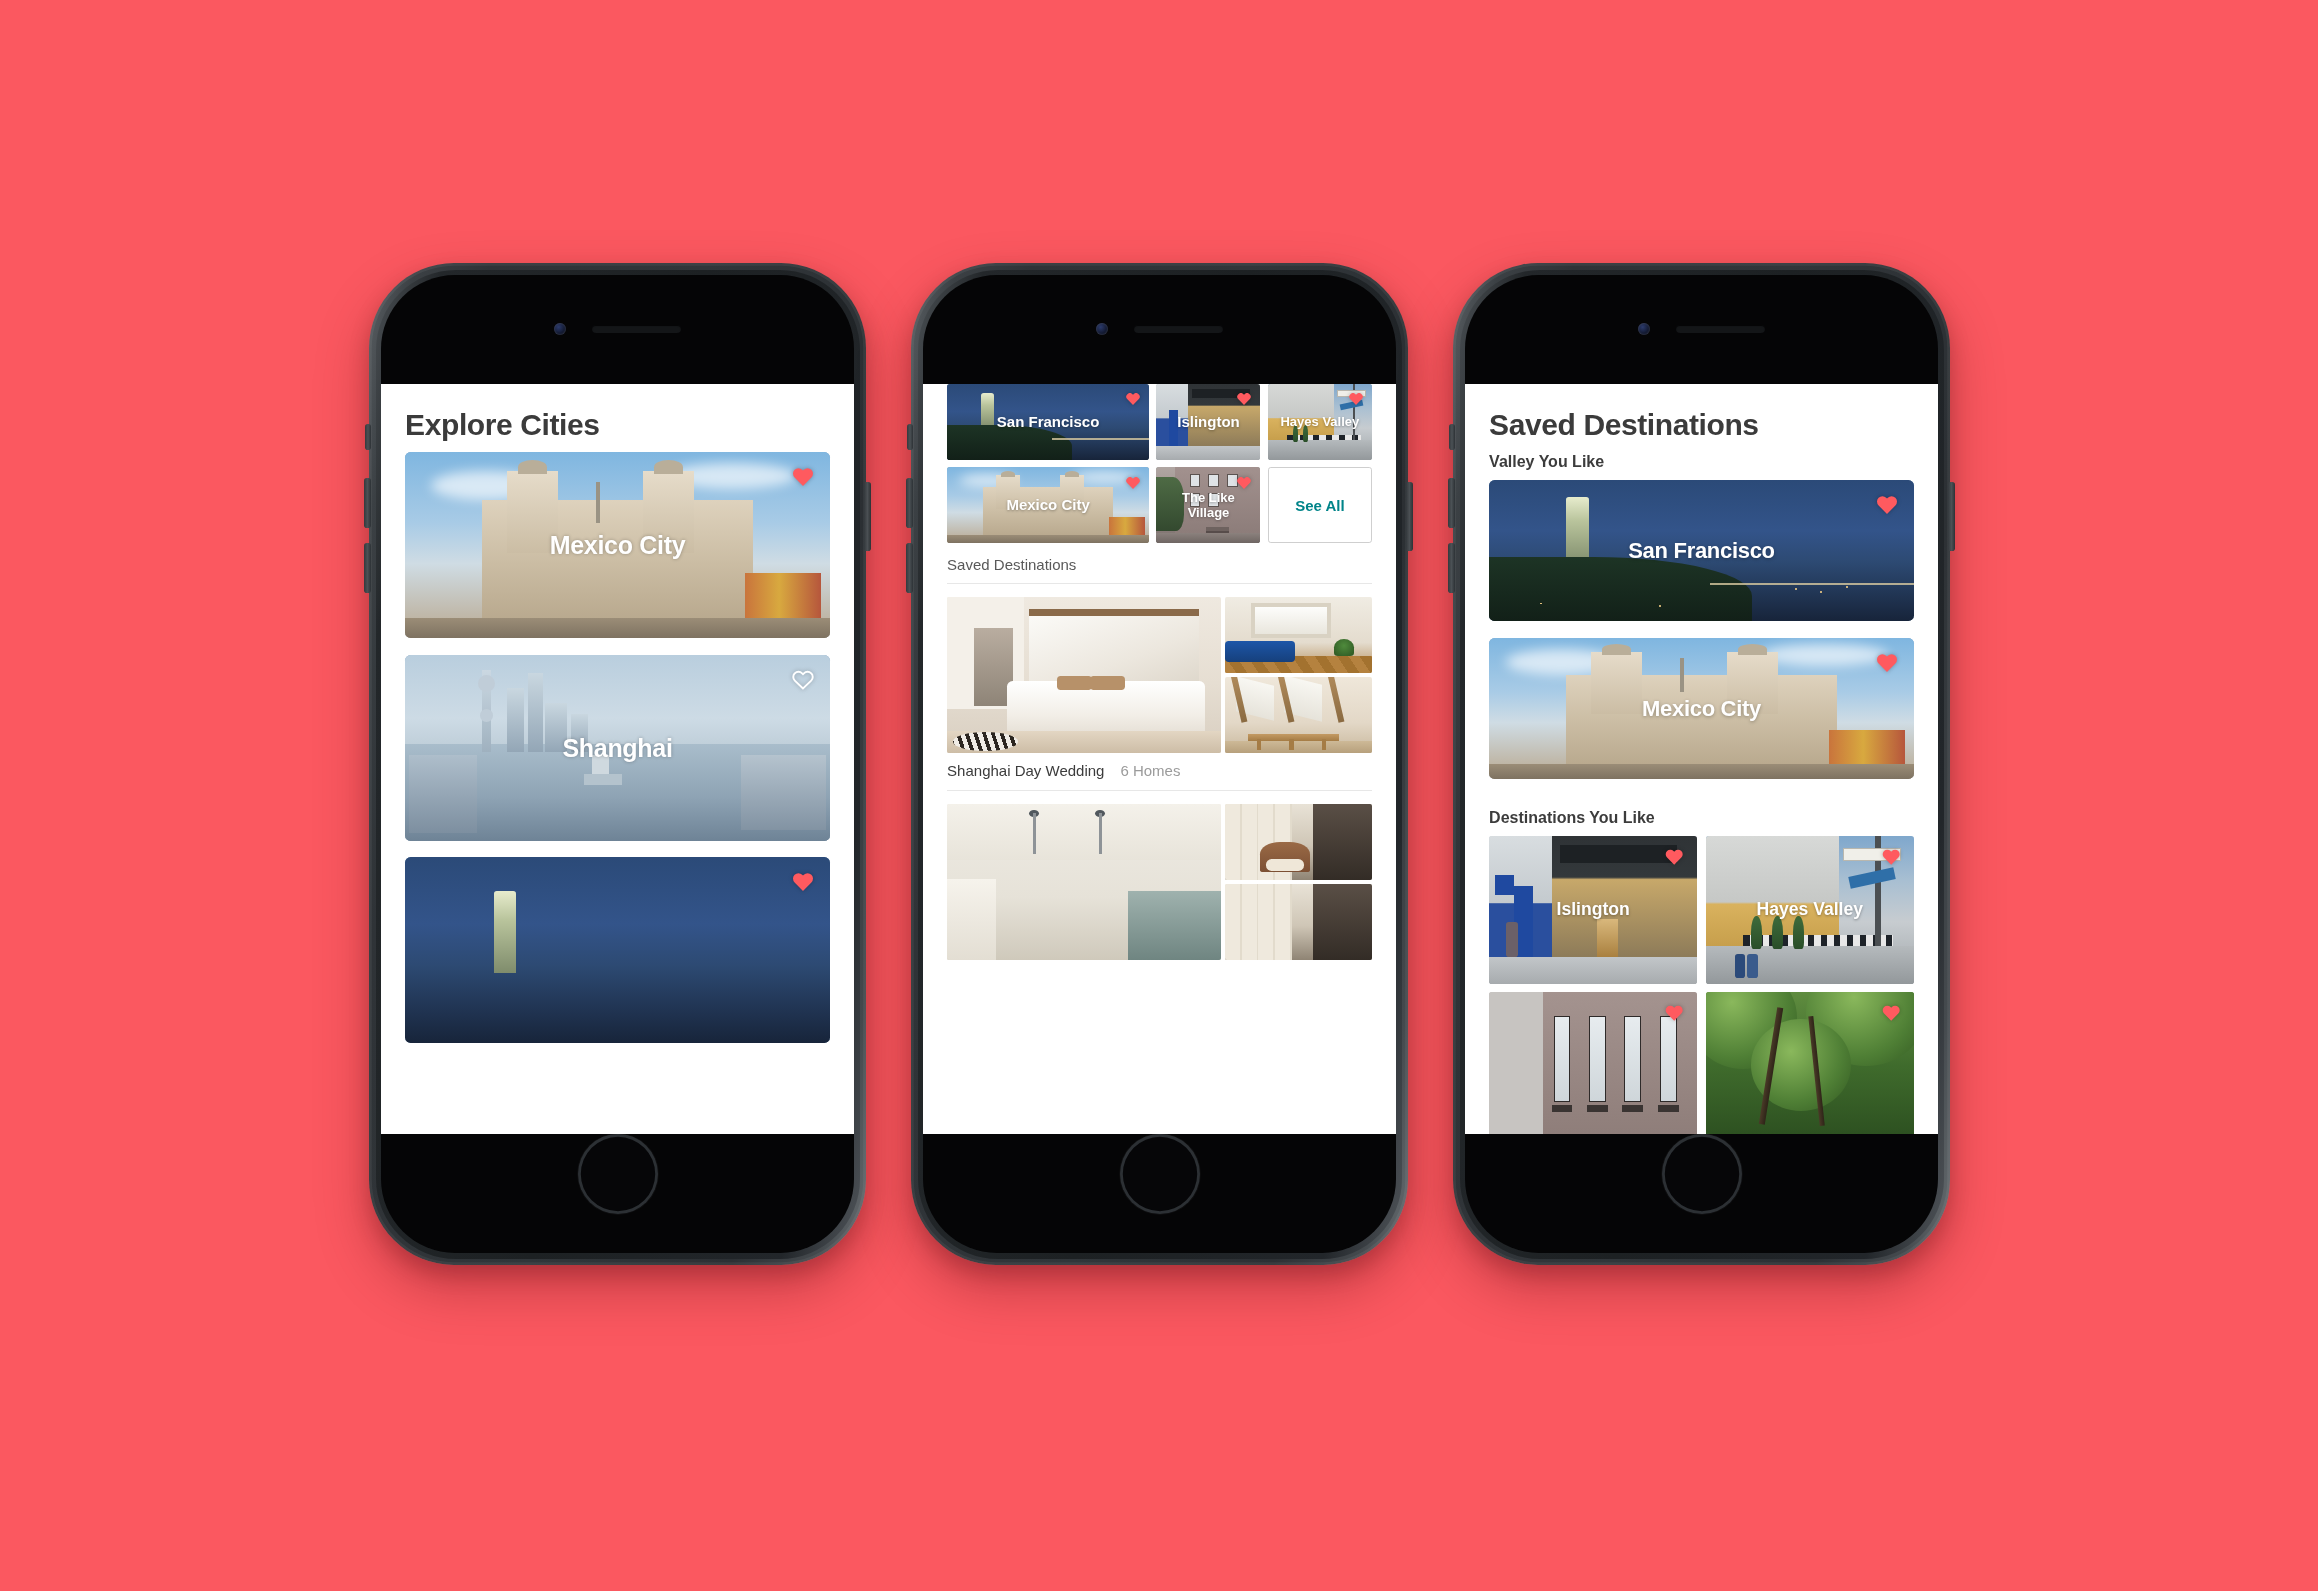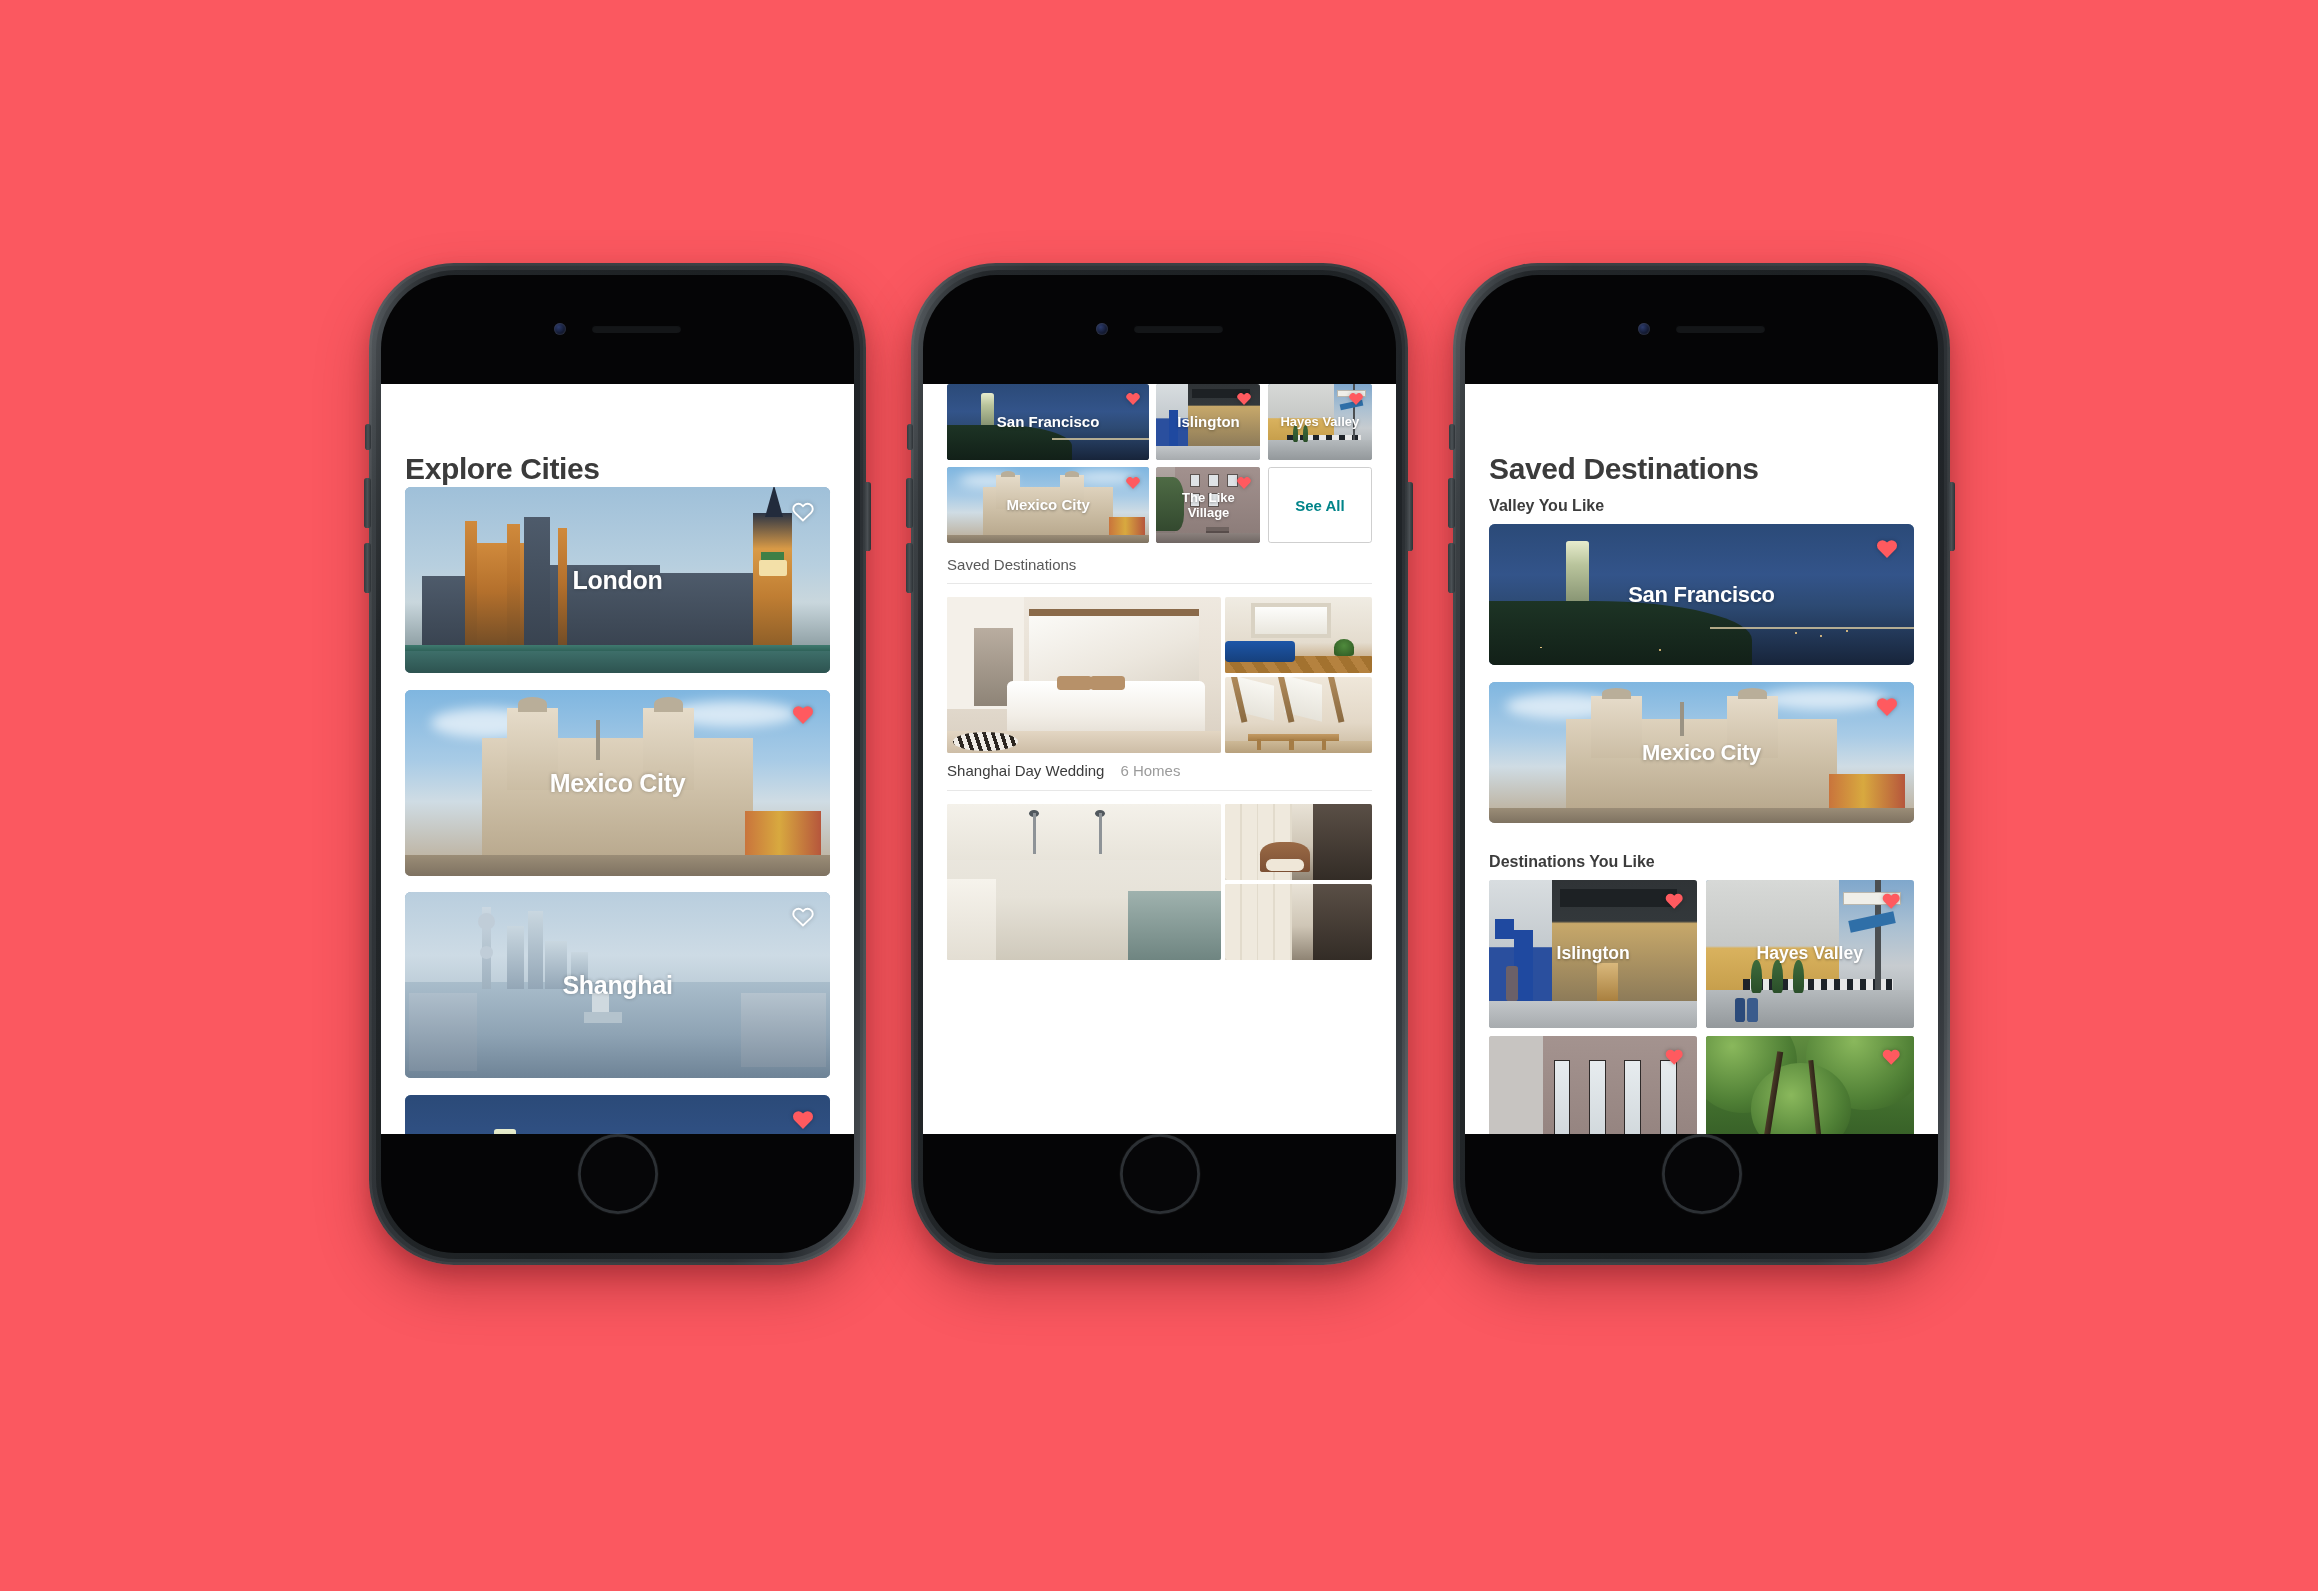--- a/index.html
+++ b/index.html
@@ -85,22 +85,21 @@
     background: #ffffff;
     overflow: hidden;
   }
   .screen-pad { padding: 0 24px; }
 
   .app-title {
     font-size: 30px;
     font-weight: bold;
     color: #3b3b3b;
     letter-spacing: -0.4px;
-    padding: 24px 24px 1px 24px;
-    margin-top: 44px;
+    padding: 24px 24px 10px 24px;
   }
   .section-label {
     font-size: 16px;
     font-weight: bold;
     color: #3c3c3c;
     padding: 0 24px 9.3px 24px;
   }
   .sub-label {
     font-size: 15px;
     color: #595959;
@@ -375,44 +374,20 @@
         <div class="sensors">
           <div class="camera"></div>
           <div class="speaker"></div>
         </div>
 
         <div class="screen">
           <div class="app-title">Explore Cities</div>
 
           <div class="screen-pad">
 
-            <div class="city-card card-tall">
-              <div class="art art-london">
-                <div class="lnd-dark" style="left:4%;  width:12%; height:40%;"></div>
-                <div class="lnd-bldg" style="left:14%; width:14%; height:58%;"></div>
-                <div class="lnd-bldg" style="left:14%; width:3%;  height:70%;"></div>
-                <div class="lnd-bldg" style="left:24%; width:3%;  height:68%;"></div>
-                <div class="lnd-dark" style="left:28%; width:6%;  height:72%;"></div>
-                <div class="lnd-dark" style="left:34%; width:26%; height:46%;"></div>
-                <div class="lnd-dark" style="left:60%; width:26%; height:42%;"></div>
-                <div class="lnd-bldg" style="left:36%; width:2%;  height:66%;"></div>
-                <div class="lnd-bigben"></div>
-                <div class="lnd-spire"></div>
-                <div style="position:absolute;right:10.2%;bottom:52%;width:6.5%;height:9%;background:#f3e0a8;border-radius:1.9px;"></div>
-                <div style="position:absolute;right:10.8%;bottom:61%;width:5.5%;height:4%;background:#3f7f46;"></div>
-                <div class="lnd-bridge"></div>
-                <div class="lnd-river"></div>
-              </div>
-              <div class="card-label">London</div>
-              <div class="heart">
-                <svg viewBox="0 0 24 24">
-                    <path d="M12 20.5 3.8 12.6a5.1 5.1 0 0 1 0-7.3 5.1 5.1 0 0 1 7.3 0l.9.9.9-.9a5.1 5.1 0 0 1 7.3 0 5.1 5.1 0 0 1 0 7.3z" fill="none" stroke="#ffffff" stroke-width="1.9"></path>
-                  </svg>
-              </div>
-            </div>
 
             <div class="city-card card-tall">
               <div class="art art-mexico">
                 <div class="mx-cloud" style="left:6%;  top:10%; width:26%; height:16%;"></div>
                 <div class="mx-cloud" style="right:8%; top:6%;  width:30%; height:14%;"></div>
                 <div class="mx-cath"></div>
                 <div class="mx-tower" style="left:24%;"></div>
                 <div class="mx-tower" style="left:56%;"></div>
                 <div class="mx-dome" style="left:26.5%; bottom:88%;"></div>
                 <div class="mx-dome" style="left:58.5%; bottom:88%;"></div>

